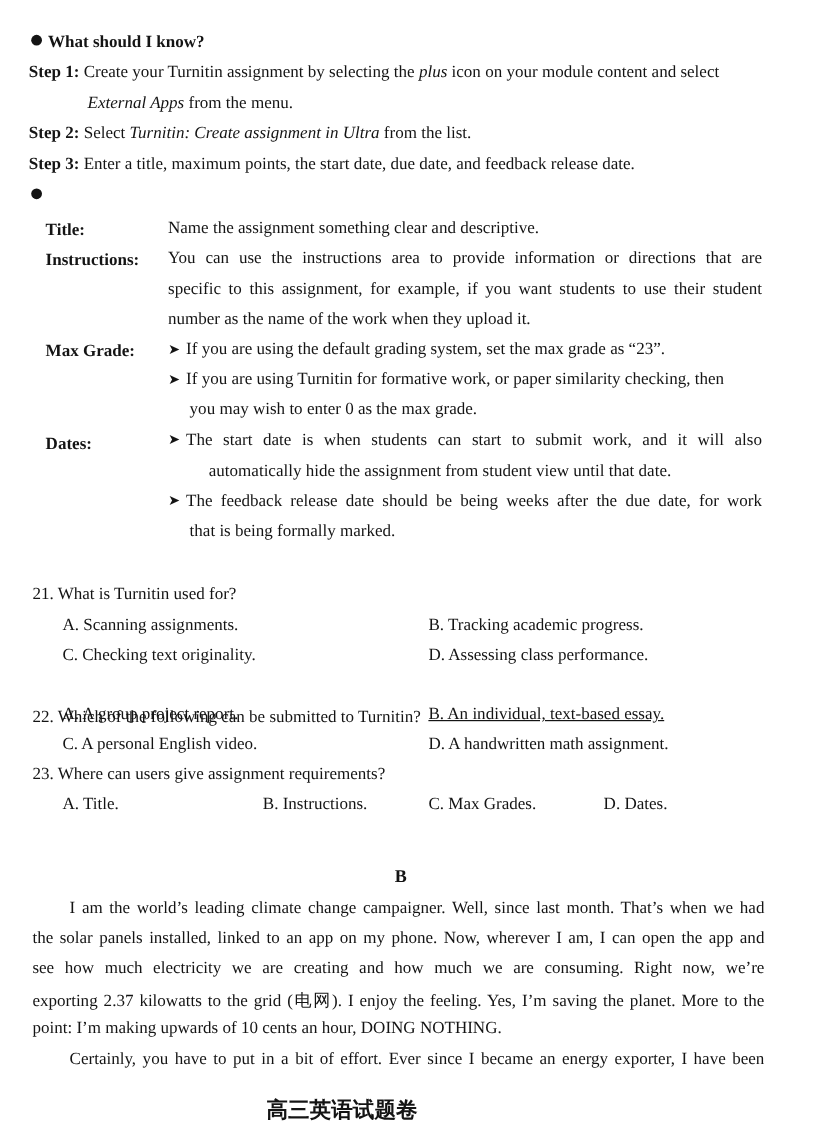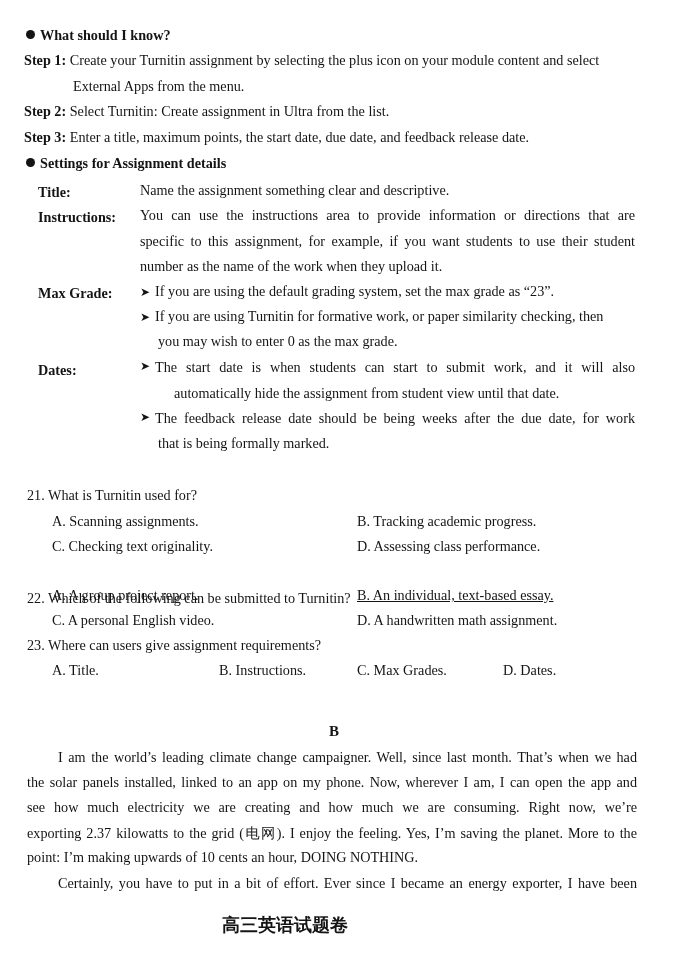--- a/index.html
+++ b/index.html
@@ -3,21 +3,21 @@
   <meta charset="utf-8">
   <style>
     html, body { margin: 0; padding: 0; background: #ffffff; }
     body {
       width: 680px; height: 956px; overflow: hidden; position: relative;
       font-family: "Liberation Serif", "DejaVu Serif", serif;
       color: #141414; font-size: 14.2px;
     }
     .abs { position: absolute; white-space: nowrap; }
     .bold { font-weight: bold; }
-    .ital { }
+    .ital { font-style: italic; }
     .bullet-dot {
       display: inline-block; width: 9px; height: 9px; border-radius: 50%;
       background: #141414; margin-right: 5px; vertical-align: 1px;
     }
     .arrow { display: inline-block; margin-right: 5px; font-size: 12px; }
     .justify { text-align: justify; text-align-last: justify; white-space: normal; }
     .footer { font-family: "DejaVu Sans", sans-serif; font-weight: bold; font-size: 18px; }
   </style>
 </head>
 <body>
@@ -38,21 +38,21 @@
   <span class="bold">Step 2:</span>
   <span>Select </span><span class="ital">Turnitin: Create assignment in Ultra</span><span> from the list.</span>
 </div>
 
 <div class="abs" style="left:24px; top:129px;">
   <span class="bold">Step 3:</span>
   <span>Enter a title, maximum points, the start date, due date, and feedback release date.</span>
 </div>
 
 <div class="abs bold" style="left:26px; top:155px;">
-  <span class="bullet-dot"></span><span>Settings for Assignment details</span>
+  <span class="bullet-dot"></span>
 </div>
 
 <div class="abs bold" style="left:38px; top:184px;">Title:</div>
 <div class="abs" style="left:140px; top:182px;">Name the assignment something clear and descriptive.</div>
 
 <div class="abs bold" style="left:38px; top:209px;">Instructions:</div>
 <div class="abs justify" style="left:140px; top:207px; width:495px;">You can use the instructions area to provide information or directions that are</div>
 <div class="abs justify" style="left:140px; top:233px; width:495px;">specific to this assignment, for example, if you want students to use their student</div>
 <div class="abs" style="left:140px; top:258px;">number as the name of the work when they upload it.</div>
 

